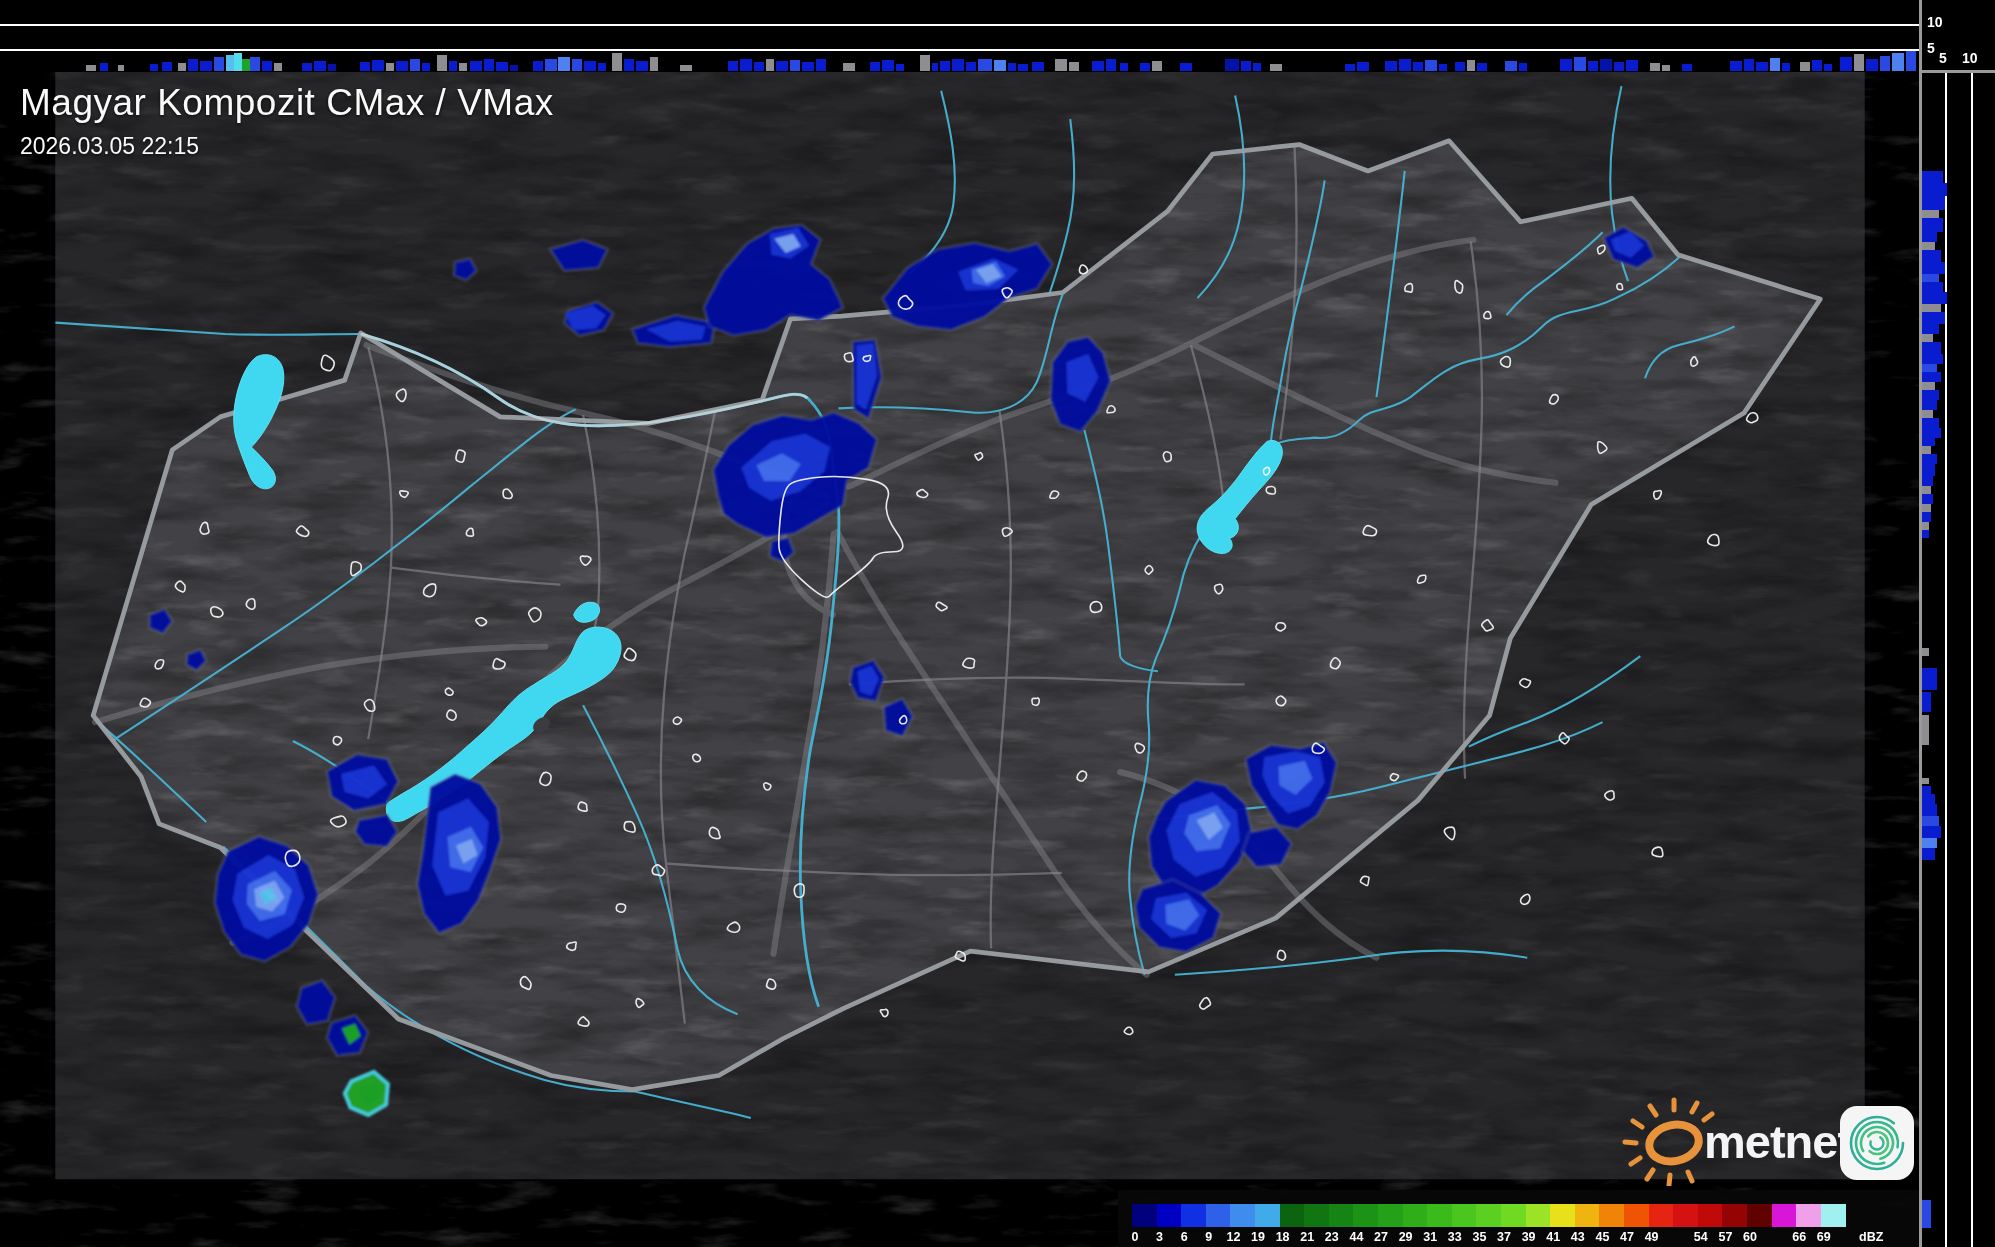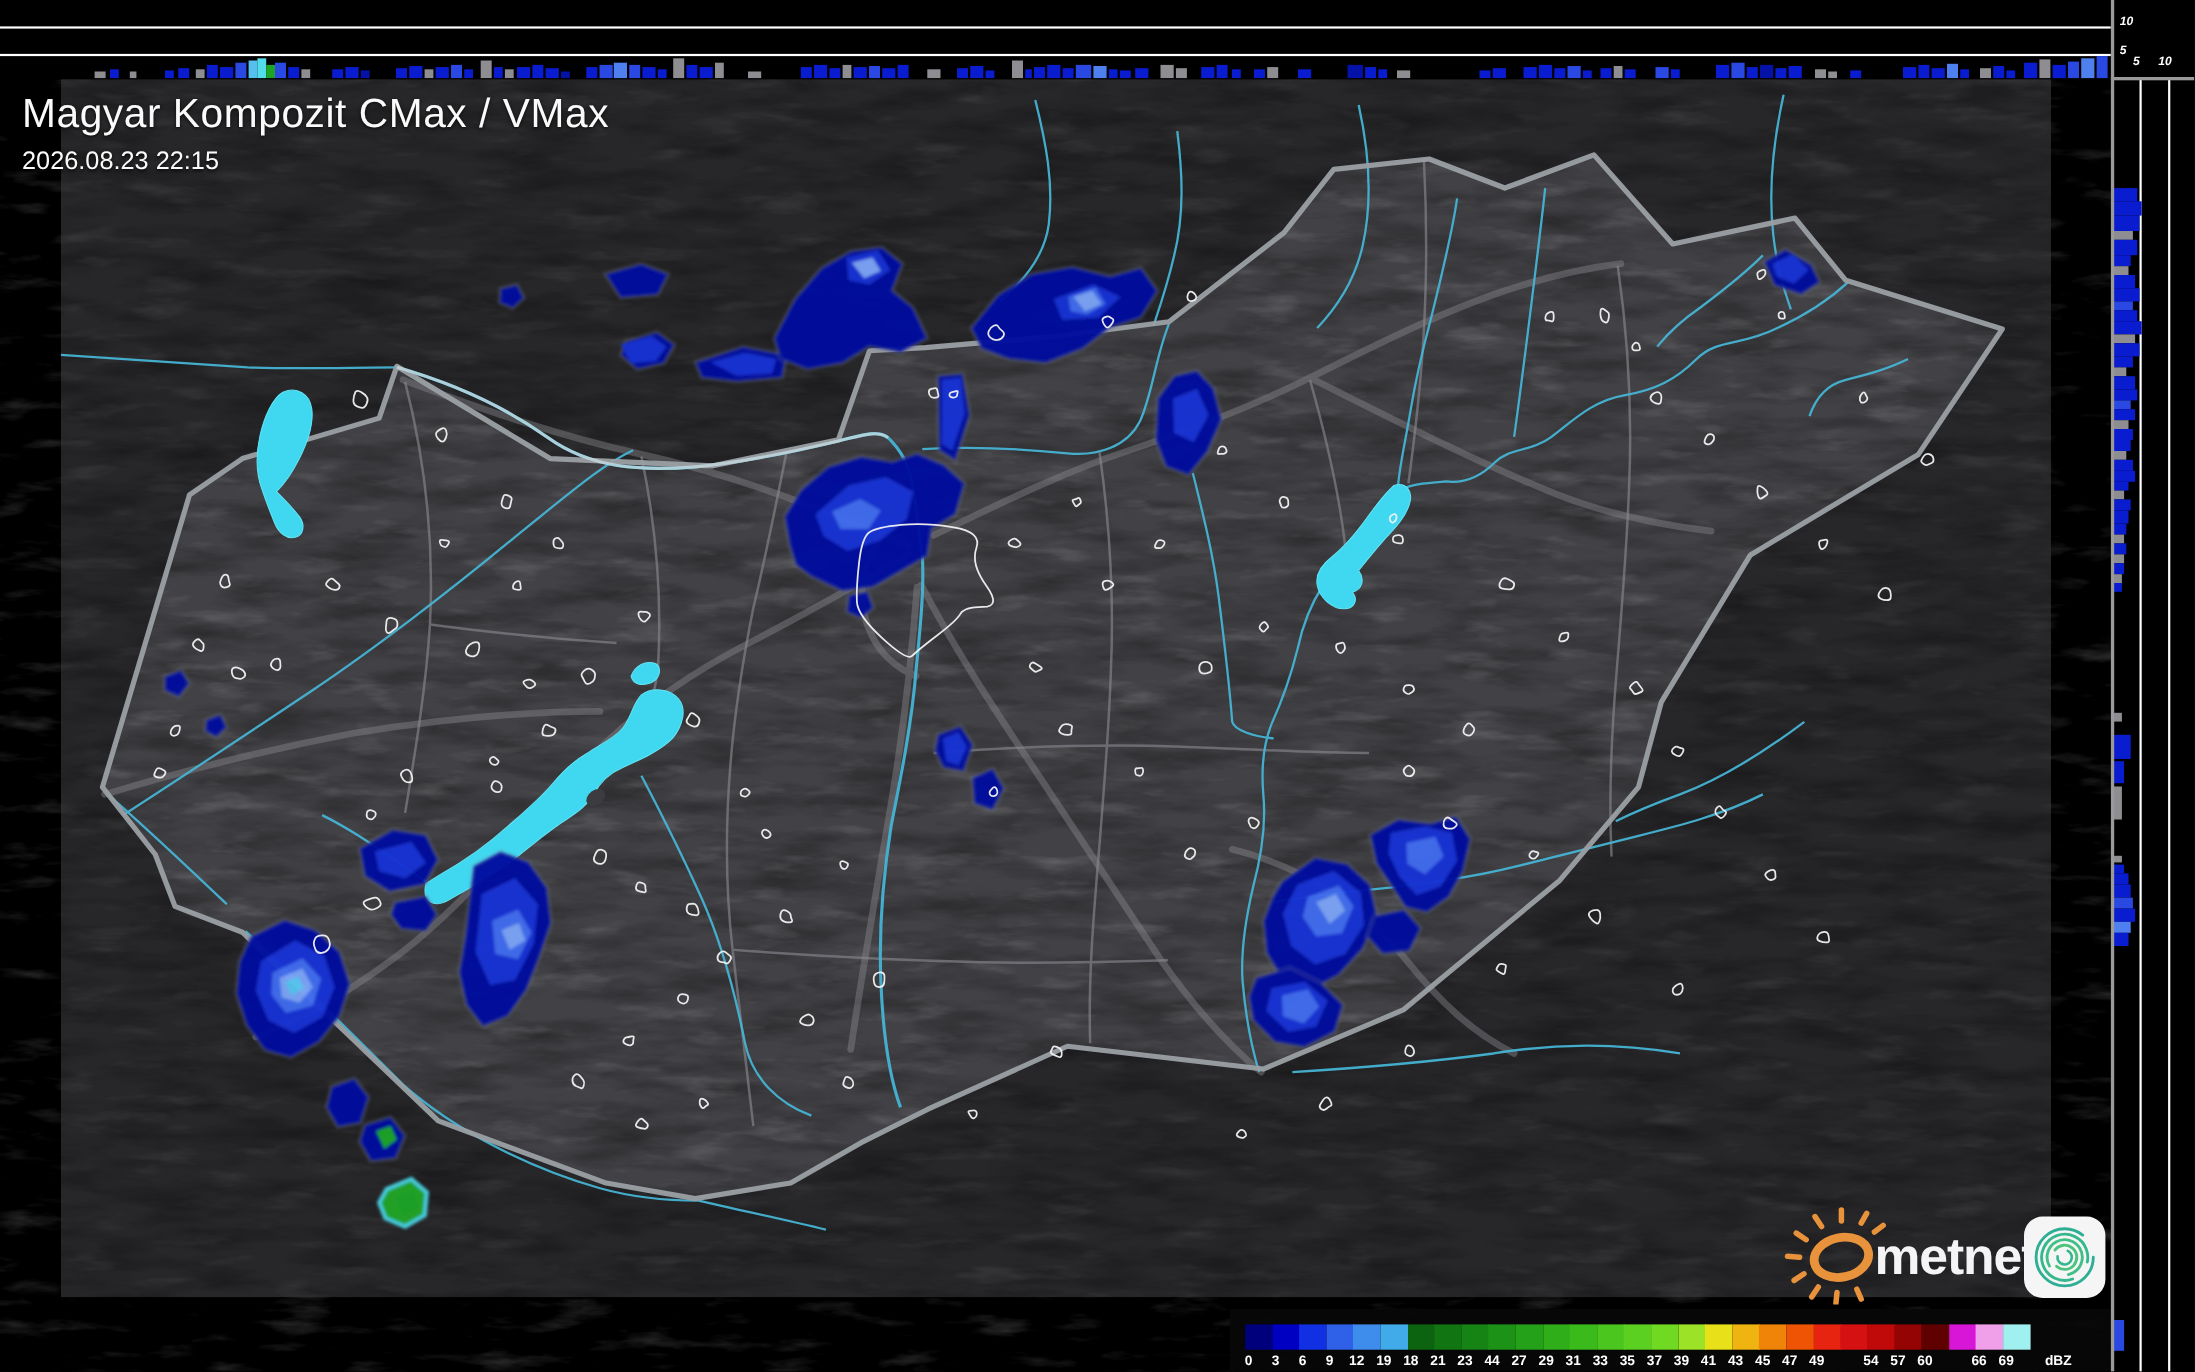--- a/index.html
+++ b/index.html
@@ -17,21 +17,21 @@
   .pg{fill:#1ea428;stroke:none;}
   .pgc{fill:#23a528;stroke:#48d2e4;stroke-width:4;}
   .settl{fill:none;stroke:#f2f2f2;stroke-width:1.7;stroke-linejoin:round;opacity:.95;}
   
   #top-strip{position:absolute;left:0;top:0;width:1919px;height:72px;background:#000;}
   .tgrid{position:absolute;left:0;width:1919px;height:2px;background:#fff;}
   #right-strip{position:absolute;left:1919px;top:0;width:76px;height:1247px;background:#000;}
   .rgrid{position:absolute;top:72px;width:2px;height:1175px;background:#fff;}
   #vsep{position:absolute;left:1919px;top:0;width:3px;height:1247px;background:#9a9a9a;z-index:6;}
   #hsep{position:absolute;left:1919px;top:70px;width:76px;height:3px;background:#9a9a9a;z-index:6;}
-  .axis-lab{position:absolute;color:#fff;font-size:11px;font-weight:bold;z-index:7;font-style:italic;}
+  .axis-lab{position:absolute;color:#fff;font-size:14px;font-weight:bold;z-index:7;}
   .bar{position:absolute;}
   
   #title-block{position:absolute;left:20px;top:82px;color:#fafafa;z-index:5;}
   #main-title{font-size:37px;font-weight:500;letter-spacing:.5px;
               text-shadow:0 1px 3px rgba(0,0,0,.8);}
   #timestamp{font-size:23px;margin-top:9px;text-shadow:0 1px 3px rgba(0,0,0,.8);}
   
   #colorbar{position:absolute;left:1118px;top:1190px;width:801px;height:57px;
             background:rgba(8,8,8,.93);z-index:5;}
   .cb-cell{position:absolute;top:14px;height:23px;}
@@ -476,21 +476,21 @@
   <div id="vsep"></div>
   <div id="hsep"></div>
 
   <div class="axis-lab" style="left:1927px;top:14px">10</div>
   <div class="axis-lab" style="left:1927px;top:40px">5</div>
   <div class="axis-lab" style="left:1939px;top:50px">5</div>
   <div class="axis-lab" style="left:1962px;top:50px">10</div>
 
   <div id="title-block">
     <div id="main-title">Magyar Kompozit CMax / VMax</div>
-    <div id="timestamp">2026.08.23 22:15</div>
+    <div id="timestamp">2026.03.05 22:15</div>
   </div>
 
   <div id="colorbar">
     <div id="cb-cells">
         <div class="cb-cell" style="left: 14px; width: 25.1px; background: rgb(0, 0, 125);"></div>
         <div class="cb-lab" style="left: 17px;">0</div>
         <div class="cb-cell" style="left: 38.6px; width: 25.1px; background: rgb(0, 0, 195);"></div>
         <div class="cb-lab" style="left: 41.6px;">3</div>
         <div class="cb-cell" style="left: 63.2px; width: 25.1px; background: rgb(17, 48, 227);"></div>
         <div class="cb-lab" style="left: 66.2px;">6</div>

